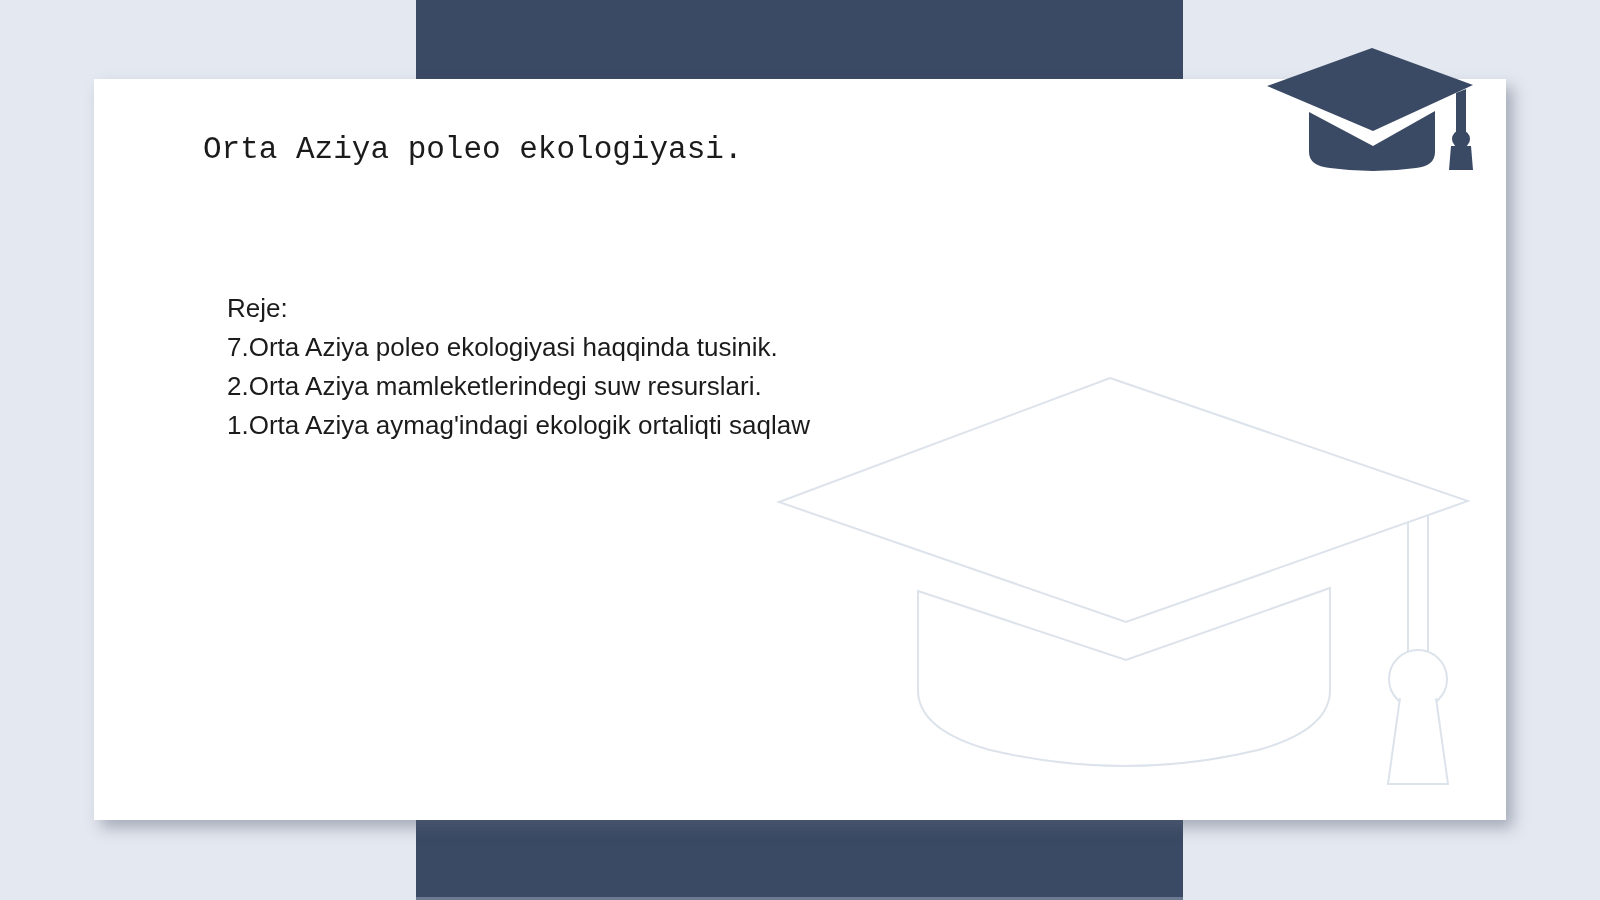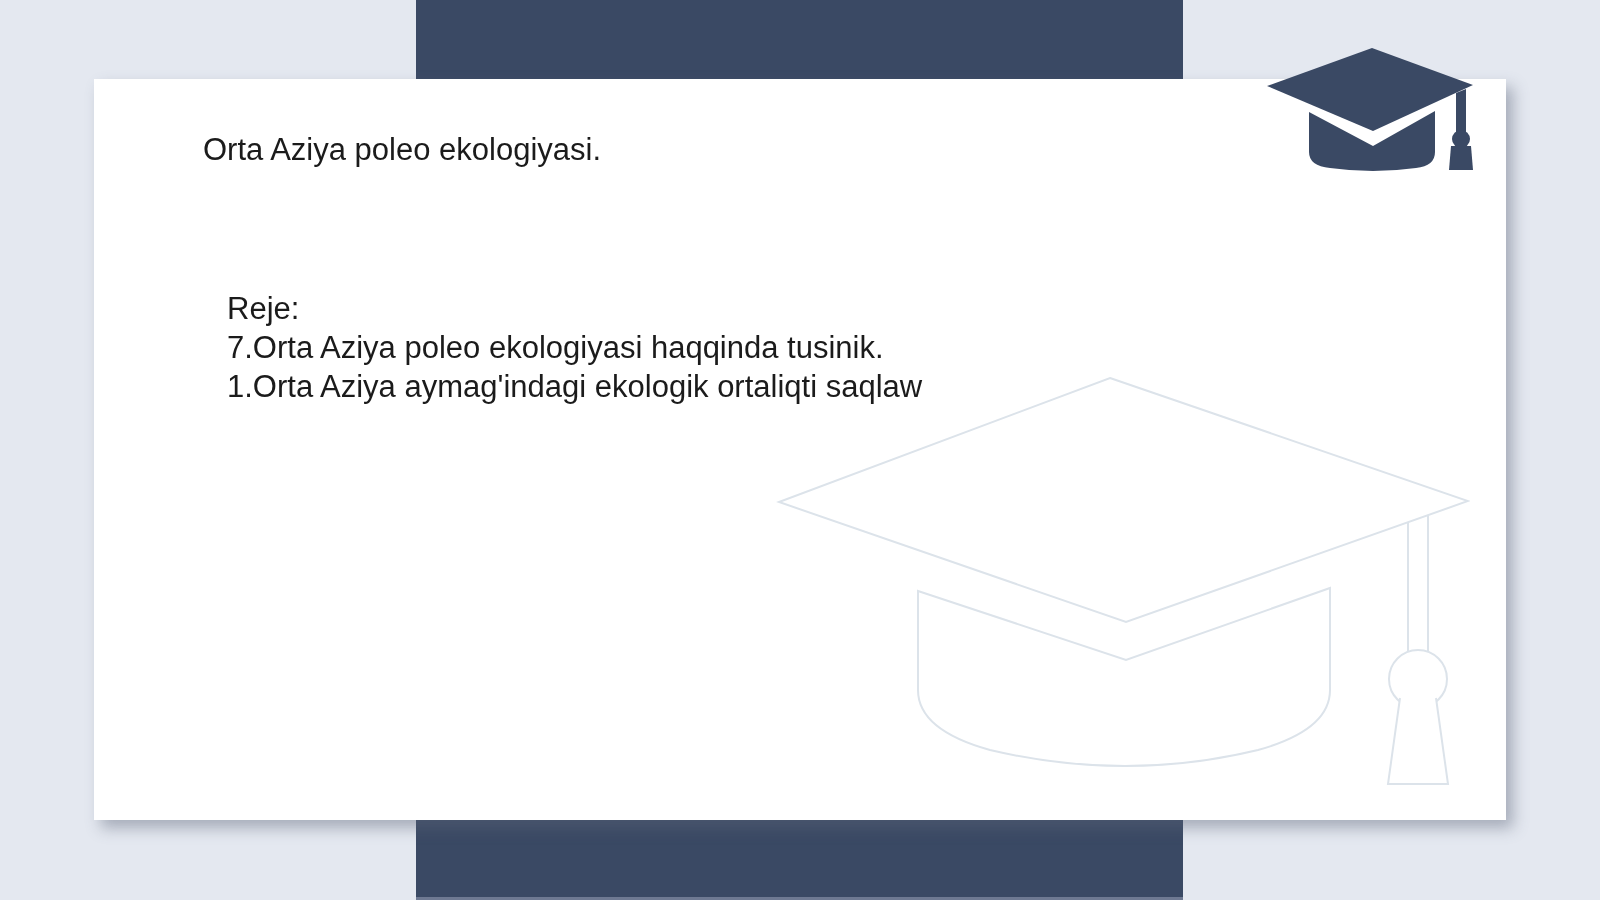--- a/index.html
+++ b/index.html
@@ -47,26 +47,27 @@
   .slide-title {
     position: absolute;
     left: 109px;   
     top: 52px;     
     margin: 0;
     font-size: 31px;
     font-weight: 400;
     color: #1B1B1B;
     line-height: 1.25;
     white-space: nowrap;
+    font-family: Liberation Mono, monospace;
   }
   .agenda {
     position: absolute;
     left: 133px;   
     top: 210px;    
-    font-size: 31px;
+    font-size: 26px;
     color: #1B1B1B;
     line-height: 39px;
     white-space: nowrap;
   }
   
   .outline-cap {
     position: absolute;
     left: 664px;   
     top: 291px;    
     width: 712px;
@@ -104,20 +105,21 @@
       <circle cx="660" cy="309" r="29" fill="#FFFFFF"></circle>
 
       <path d="M642,328 L630,414 L690,414 L678,328" fill="#FFFFFF"></path>
     </svg>
 
     <h1 class="slide-title">Orta Aziya poleo ekologiyasi.</h1>
 
     <div class="agenda">
       <div>Reje:</div>
       <div>7.Orta Aziya poleo ekologiyasi haqqinda tusinik.</div>
+      <div>2.Orta Aziya mamleketlerindegi suw resurslari.</div>
       <div>1.Orta Aziya aymag'indagi ekologik ortaliqti saqlaw</div>
     </div>
 
   </div>
 
   <svg class="solid-cap" viewBox="0 0 240 135" fill="#3A4964">
 
     <polygon points="132,8 233,45 133,91 27,46"></polygon>
 
     <path d="M69,72 L133,106 L195,71 L195,112 Q195,126 176,128 Q133,134 90,128 Q69,126 69,112 Z"></path>

